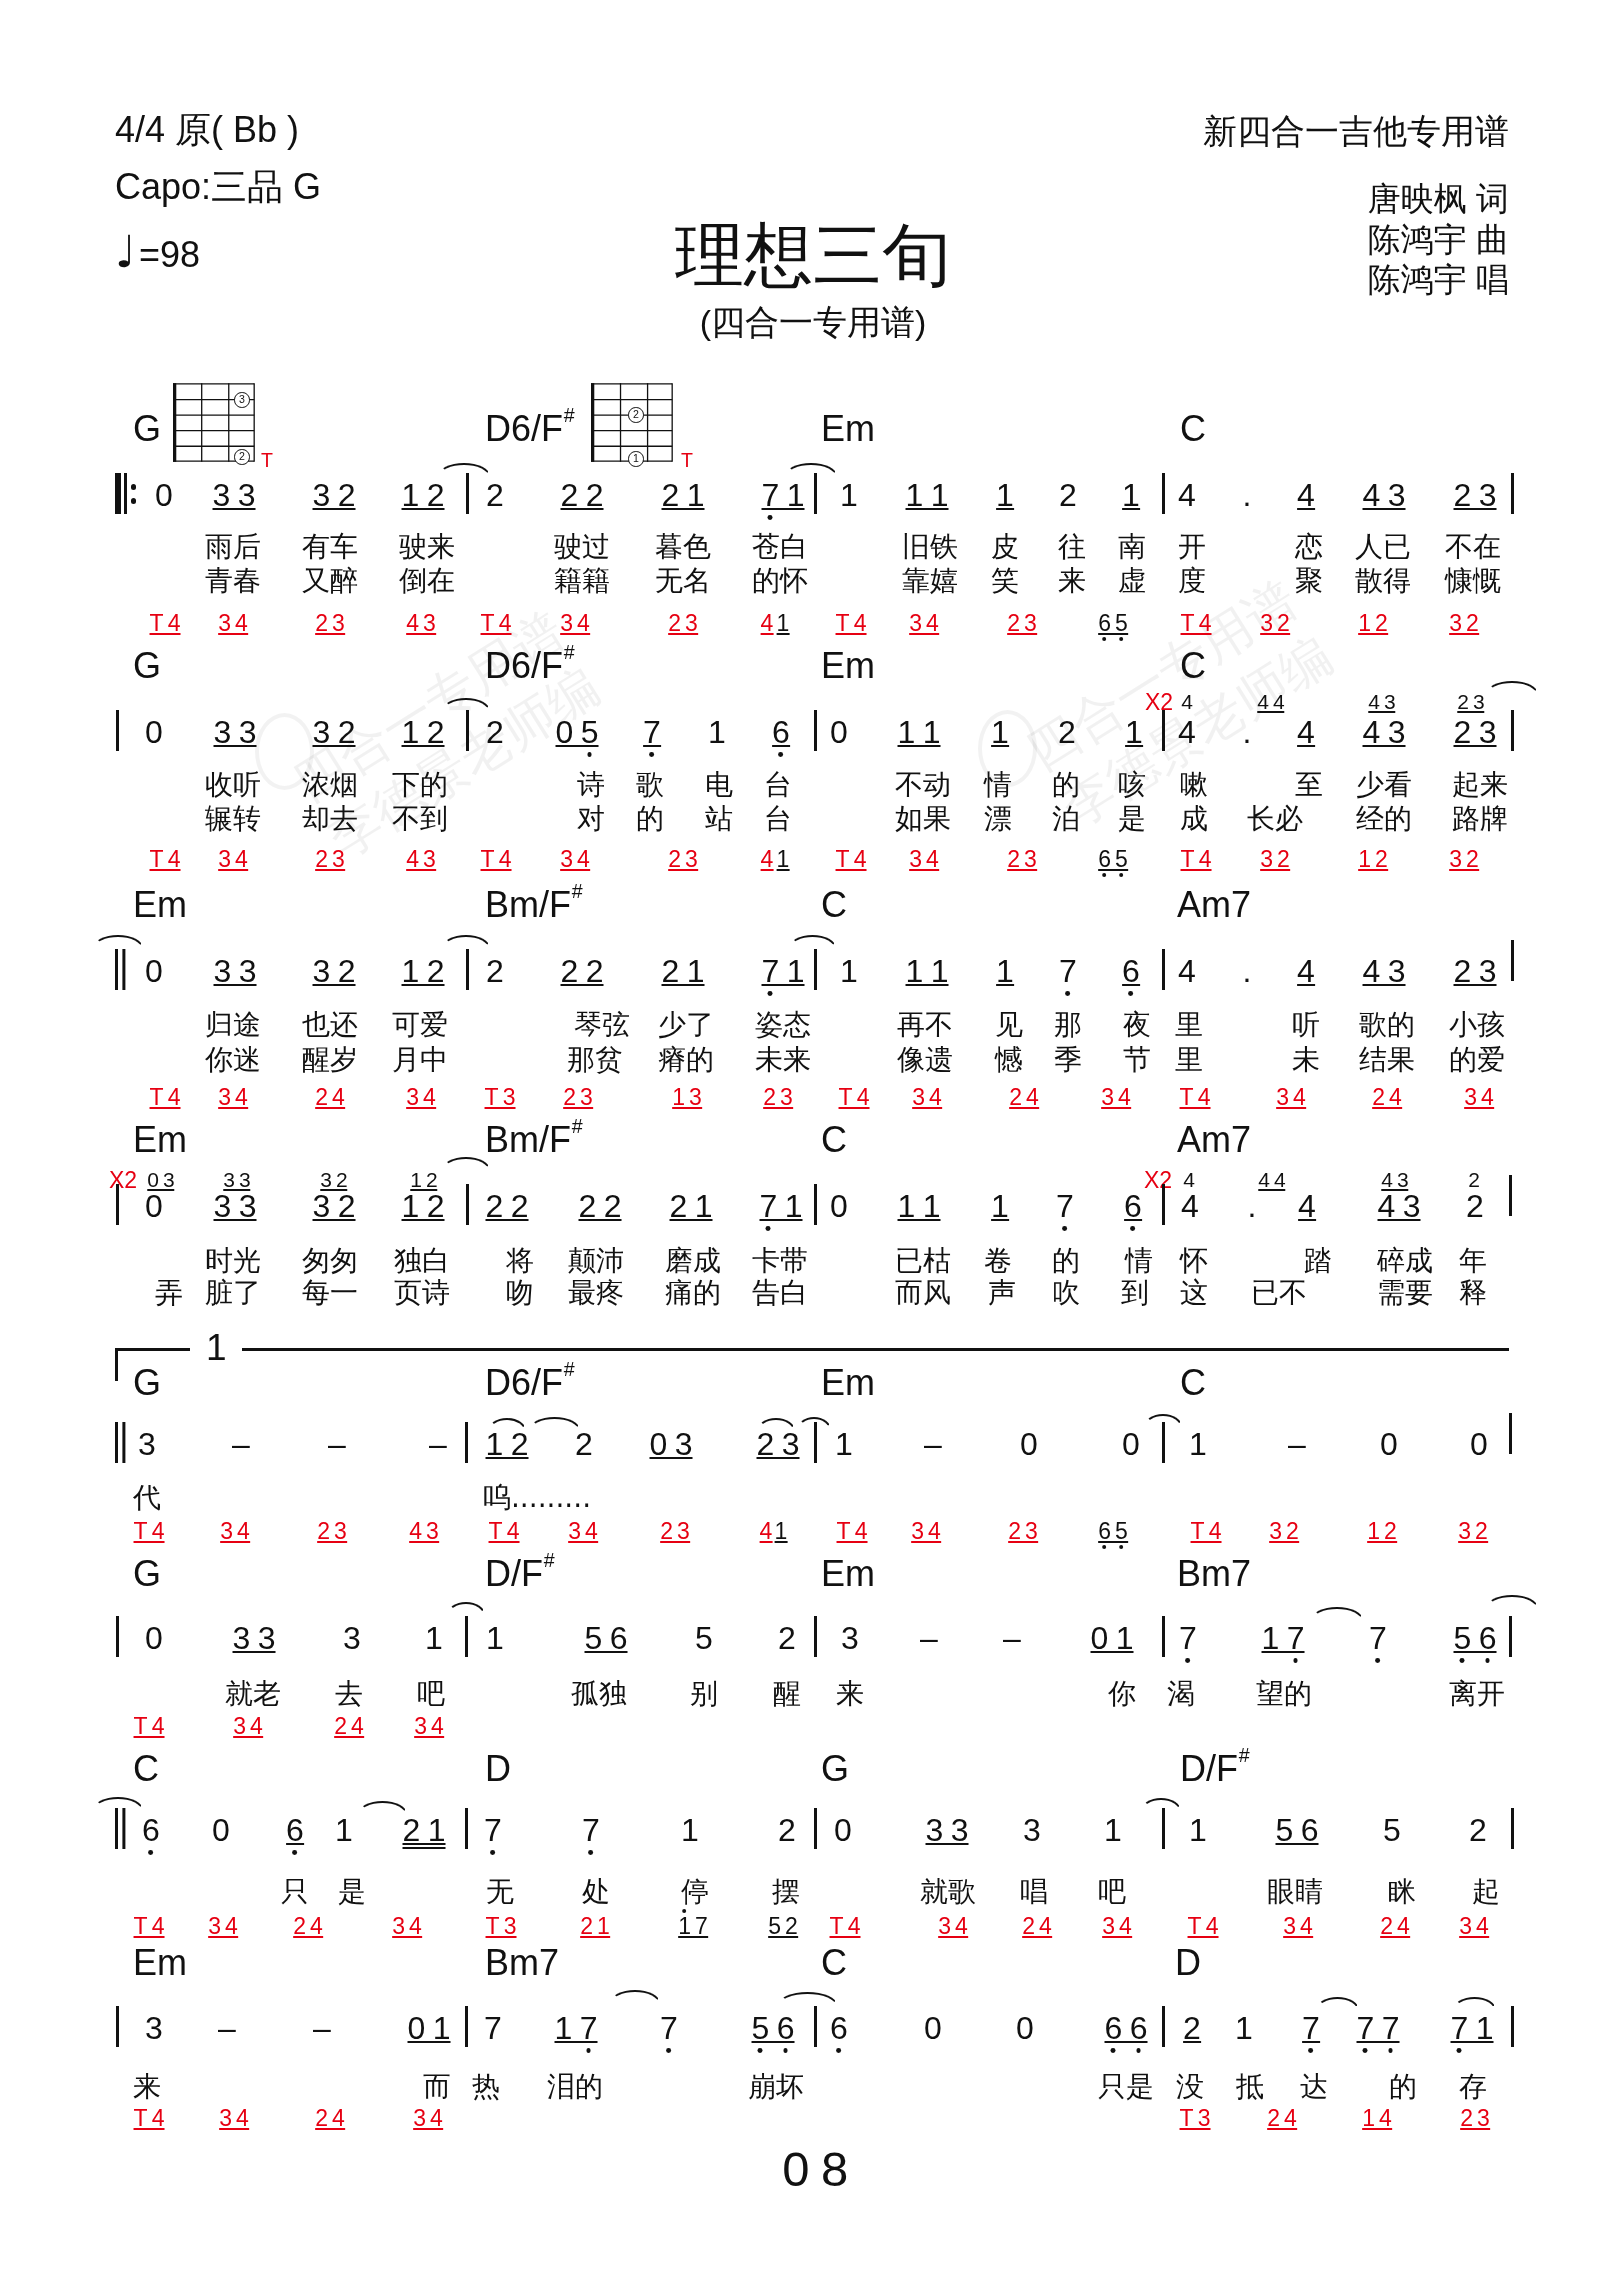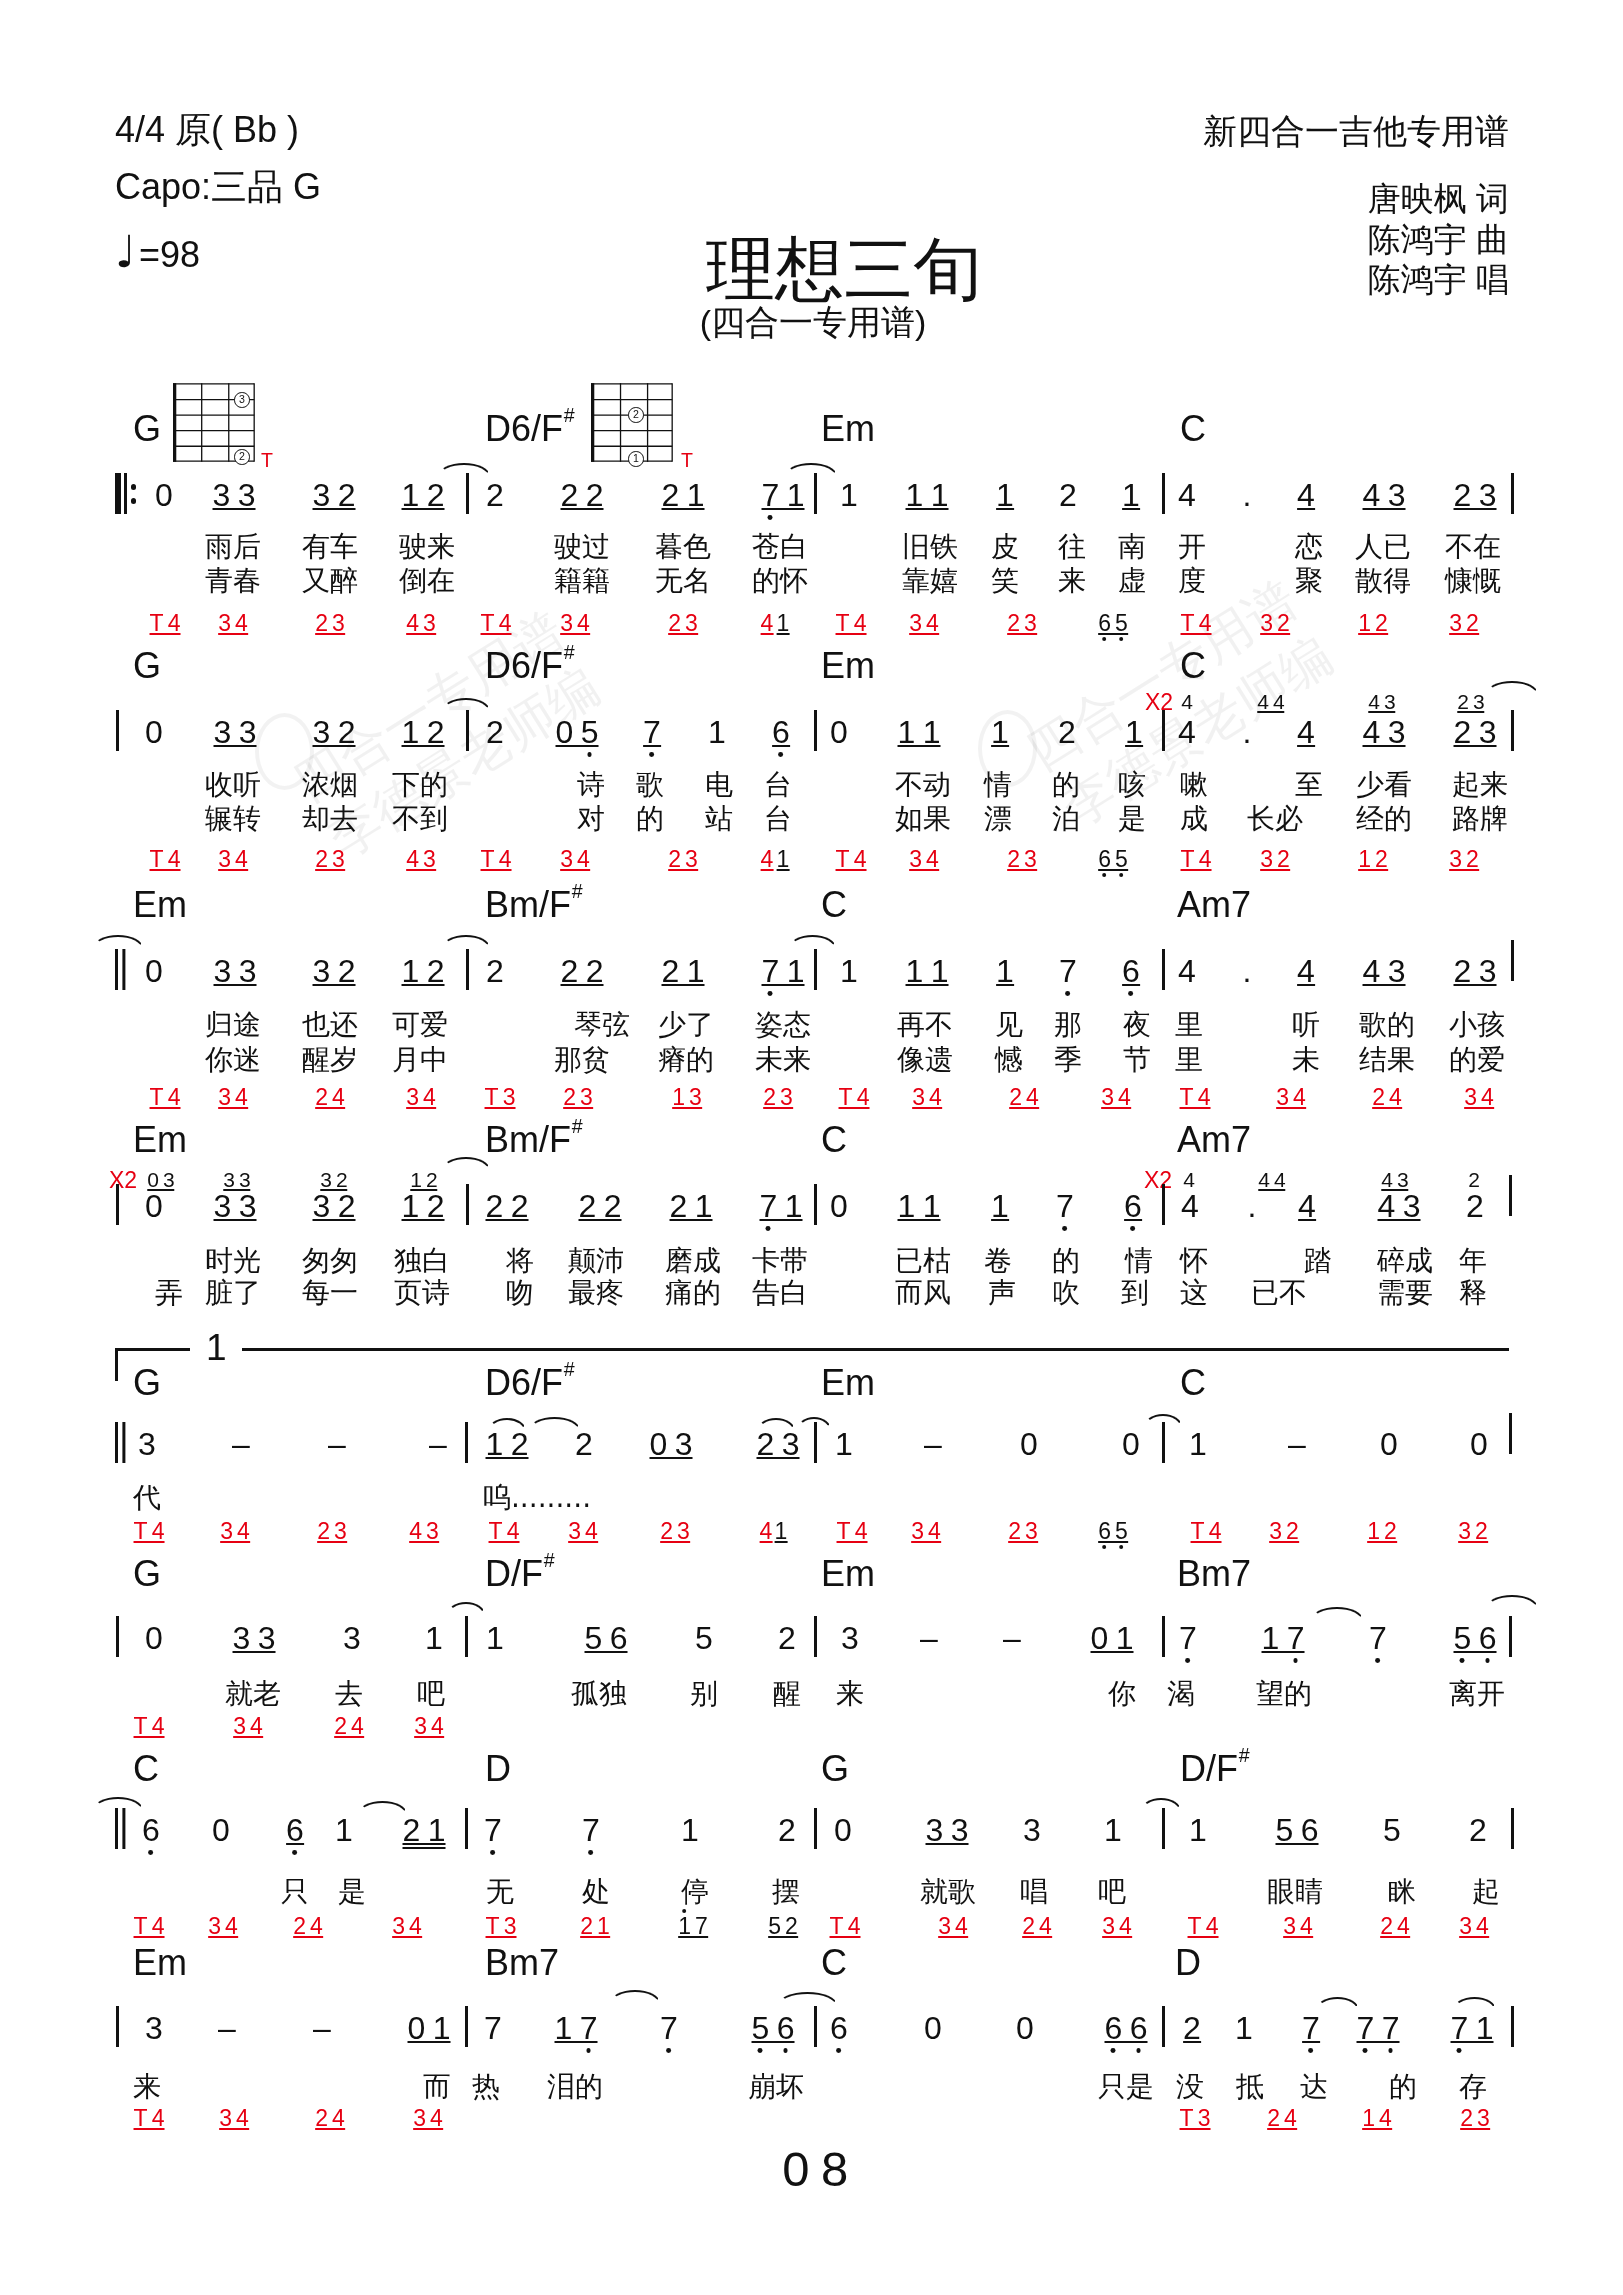--- a/index.html
+++ b/index.html
@@ -73,21 +73,21 @@
   <div class="wm" style="left:1008px;top:638px;">
     <div>四合一专用谱</div>
     <div>李德景老师编</div>
   </div>
 
   <div class="hdr" style="left:115px;top:112px;">4/4 原( Bb )</div>
   <div class="hdr" style="left:115px;top:169px;">Capo:三品 G</div>
   <div class="hdr" style="left:115px;top:230px;">
     <span class="tempo-note">♩</span><span>=98</span>
   </div>
-  <div class="title" style="top:235px;margin-left:31px;">理想三旬</div>
+  <div class="title" style="top:221px;">理想三旬</div>
   <div class="subtitle" style="top:305px;">(四合一专用谱)</div>
   <div class="hdr-right" style="top:114px;font-size:34px;">新四合一吉他专用谱</div>
   <div class="hdr-right" style="top:182px;">唐映枫 词</div>
   <div class="hdr-right" style="top:223px;">陈鸿宇 曲</div>
   <div class="hdr-right" style="top:263px;">陈鸿宇 唱</div>
 
   <div class="diagram" style="left:173px;top:383px;width:82px;height:79px;">
     <svg width="82" height="79" viewBox="0 0 100 96">
       <rect x="0" y="0" width="4" height="96" fill="#111"></rect>
       <line x1="35" y1="0" x2="35" y2="96" stroke="#111" stroke-width="1.6"></line>
@@ -358,21 +358,21 @@
         <div class="tok" style="left: 1137px;"><span class="ch">夜</span></div>
         <div class="tok" style="left: 1189px;"><span class="ch">里</span></div>
         <div class="tok" style="left: 1306px;"><span class="ch">听</span></div>
         <div class="tok" style="left: 1387px;"><span class="ch">歌</span><span class="ch">的</span></div>
         <div class="tok" style="left: 1477px;"><span class="ch">小</span><span class="ch">孩</span></div>
       </div>
     <div class="row lyr" style="top:1046px;">
         <div class="tok" style="left: 233px;"><span class="ch">你</span><span class="ch">迷</span></div>
         <div class="tok" style="left: 330px;"><span class="ch">醒</span><span class="ch">岁</span></div>
         <div class="tok" style="left: 420px;"><span class="ch">月</span><span class="ch">中</span></div>
-        <div class="tok" style="left: 582px; font-family: Liberation Serif, serif;"><span class="ch">那</span><span class="ch">贫</span></div>
+        <div class="tok" style="left: 595px; font-family: Liberation Serif, serif;"><span class="ch">那</span><span class="ch">贫</span></div>
         <div class="tok" style="left: 686px;"><span class="ch">瘠</span><span class="ch">的</span></div>
         <div class="tok" style="left: 783px;"><span class="ch">未</span><span class="ch">来</span></div>
         <div class="tok" style="left: 925px;"><span class="ch">像</span><span class="ch">遗</span></div>
         <div class="tok" style="left: 1009px;"><span class="ch">憾</span></div>
         <div class="tok" style="left: 1068px;"><span class="ch">季</span></div>
         <div class="tok" style="left: 1137px;"><span class="ch">节</span></div>
         <div class="tok" style="left: 1189px;"><span class="ch">里</span></div>
         <div class="tok" style="left: 1306px;"><span class="ch">未</span></div>
         <div class="tok" style="left: 1387px;"><span class="ch">结</span><span class="ch">果</span></div>
         <div class="tok" style="left: 1477px;"><span class="ch">的</span><span class="ch">爱</span></div>

